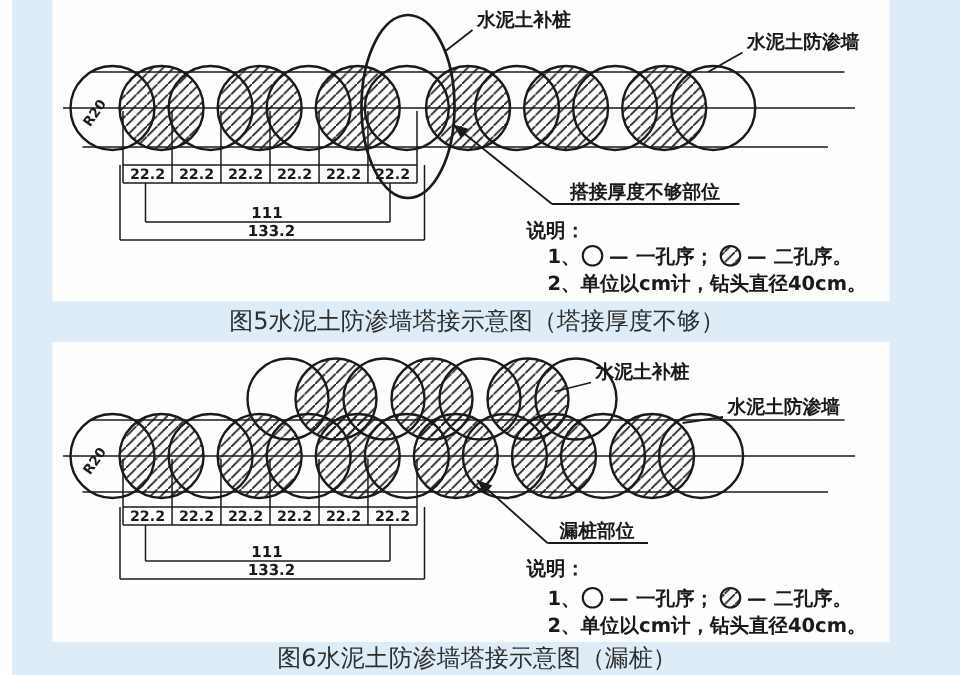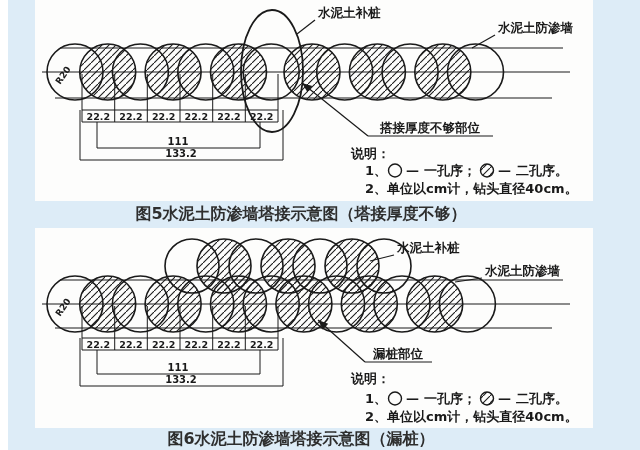--- a/index.html
+++ b/index.html
@@ -6,22 +6,22 @@
   body{
     width:640px;height:450px;position:relative;overflow:hidden;
     background:#ffffff;
     font-family:"DejaVu Sans","Liberation Sans",sans-serif;
   }
   .content-bg{position:absolute;left:8px;top:0;width:632px;height:450px;background:#ddecf7;}
   .panel{position:absolute;background:#fdfdfc;}
   #panel1{left:35px;top:0;width:558px;height:201px;}
   #panel2{left:35px;top:228px;width:558px;height:200px;}
   .caption{
-    position:absolute;left:22px;width:558px;text-align:center;
-    color:#2e2e2e;font-size:16px;font-weight:700;white-space:nowrap;
+    position:absolute;left:39px;width:558px;text-align:center;
+    color:#2e2e2e;font-size:16px;font-weight:400;white-space:nowrap;
   }
   #caption1{top:204px;}
   #caption2{top:429px;}
   svg{display:block;}
   svg text{fill:#1a1a1a;}
 </style>
 </head>
 <body>
 
 <div class="content-bg"></div>

